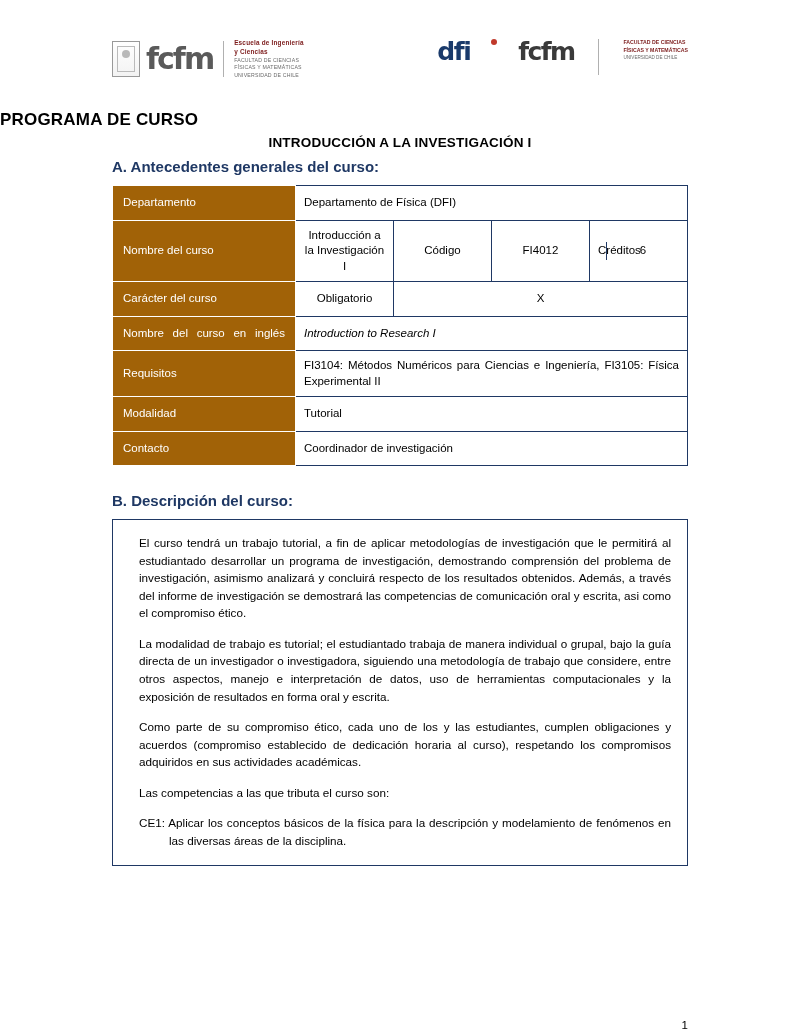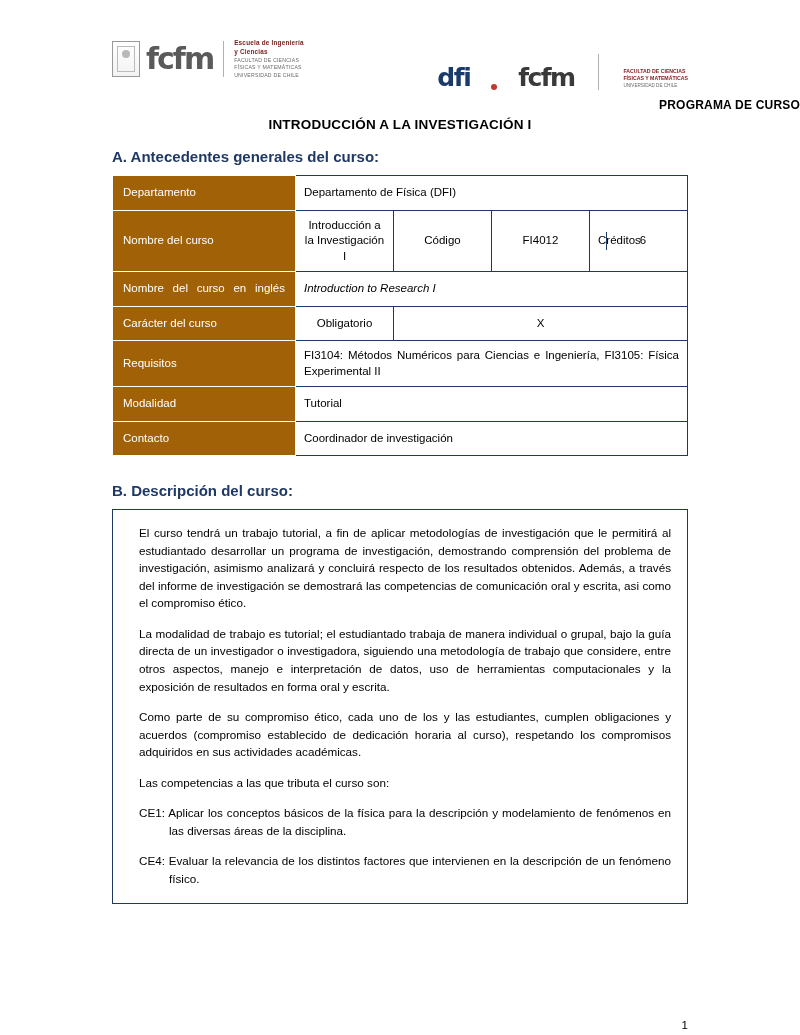--- a/index.html
+++ b/index.html
@@ -81,23 +81,23 @@
   }
   .logo-text-block .l1 {
     font-size: 6.4px;
     color: #7b1a1a;
     font-weight: bold;
   }
 
   .logo-right {
     position: absolute;
     right: 112px;
-    top: 16px;
+    top: 1px;
     display: flex;
-    align-items: flex-end;
+    align-items: flex-start;
     gap: 20px;
   }
   .dfi-word {
     font-family: "DejaVu Sans", sans-serif;
     font-weight: bold;
     font-size: 25px;
     letter-spacing: -1.5px;
     color: #1a3a6b;
     line-height: 1;
   }
@@ -123,39 +123,39 @@
     color: #6a6a6a;
   }
   .logo-text-block-r .l1 {
     font-size: 5.2px;
     color: #7b1a1a;
     font-weight: bold;
   }
 
   
   .doc-title {
-    text-align: right;
-    font-weight: bold;
-    font-size: 12px;
+    text-align: left;
+    font-weight: bold;
+    font-size: 17px;
     letter-spacing: .2px;
-    margin-top: 0;
+    margin-top: 12px;
   }
   .doc-subtitle {
     text-align: center;
     font-weight: bold;
     font-size: 13.5px;
     letter-spacing: .2px;
     margin-top: 5px;
   }
 
   .section-heading {
     color: #1f3864;
     font-weight: bold;
     font-size: 15px;
-    margin: 16px 0 10px 112px;
+    margin: 8px 0 10px 112px;
   }
   .section-heading.b {
     margin-top: 26px;
   }
 
   
   .table-wrap {
     margin: 0 112px;
   }
   table.info {
@@ -284,27 +284,27 @@
             <tbody>
                   <tr>
               <td style="border:none;text-align:center;font-size:11.5px;padding:0 6px 0 0;border-right:1px solid #1f3864">Créditos</td>
               <td style="border:none;text-align:center;font-size:11.5px;width:70px">6</td>
             </tr>
           </tbody>
               </table>
         </td>
       </tr>
       <tr class="row-h-2">
-        <td class="lbl just">Nombre del curso en inglés</td>
-        <td class="val italic" colspan="4">Introduction to Research I</td>
-      </tr>
-      <tr class="row-h-2">
         <td class="lbl">Carácter del curso</td>
         <td class="val center">Obligatorio</td>
         <td class="val center" colspan="3">X</td>
+      </tr>
+      <tr class="row-h-2">
+        <td class="lbl just">Nombre del curso en inglés</td>
+        <td class="val italic" colspan="4">Introduction to Research I</td>
       </tr>
       <tr class="row-h-2">
         <td class="lbl">Requisitos</td>
         <td class="val just" colspan="4">FI3104: Métodos Numéricos para Ciencias e Ingeniería, FI3105: Física Experimental II</td>
       </tr>
       <tr class="row-h-2">
         <td class="lbl">Modalidad</td>
         <td class="val" colspan="4">Tutorial</td>
       </tr>
       <tr class="row-h-2">
@@ -316,17 +316,16 @@
   </div>
 
   <div class="section-heading b">B. Descripción del curso:</div>
 
   <div class="desc-box">
     <p>El curso tendrá un trabajo tutorial, a fin de aplicar metodologías de investigación que le permitirá al estudiantado desarrollar un programa de investigación, demostrando comprensión del problema de investigación, asimismo analizará y concluirá respecto de los resultados obtenidos. Además, a través del informe de investigación se demostrará las competencias de comunicación oral y escrita, asi como el compromiso ético.</p>
     <p>La modalidad de trabajo es tutorial; el estudiantado trabaja de manera individual o grupal, bajo la guía directa de un investigador o investigadora, siguiendo una metodología de trabajo que considere, entre otros aspectos, manejo e interpretación de datos, uso de herramientas computacionales y la exposición de resultados en forma oral y escrita.</p>
     <p>Como parte de su compromiso ético, cada uno de los y las estudiantes, cumplen obligaciones y acuerdos (compromiso establecido de dedicación horaria al curso), respetando los compromisos adquiridos en sus actividades académicas.</p>
     <p>Las competencias a las que tributa el curso son:</p>
     <p class="hang">CE1: Aplicar los conceptos básicos de la física para la descripción y modelamiento de fenómenos en las diversas áreas de la disciplina.</p>
-    <p class="hang">CE4: Evaluar la relevancia de los distintos factores que intervienen en la descripción de un fenómeno físico.</p>
   </div>
 
   <div class="page-number">1</div>
 </div>
 
 </body></html>

